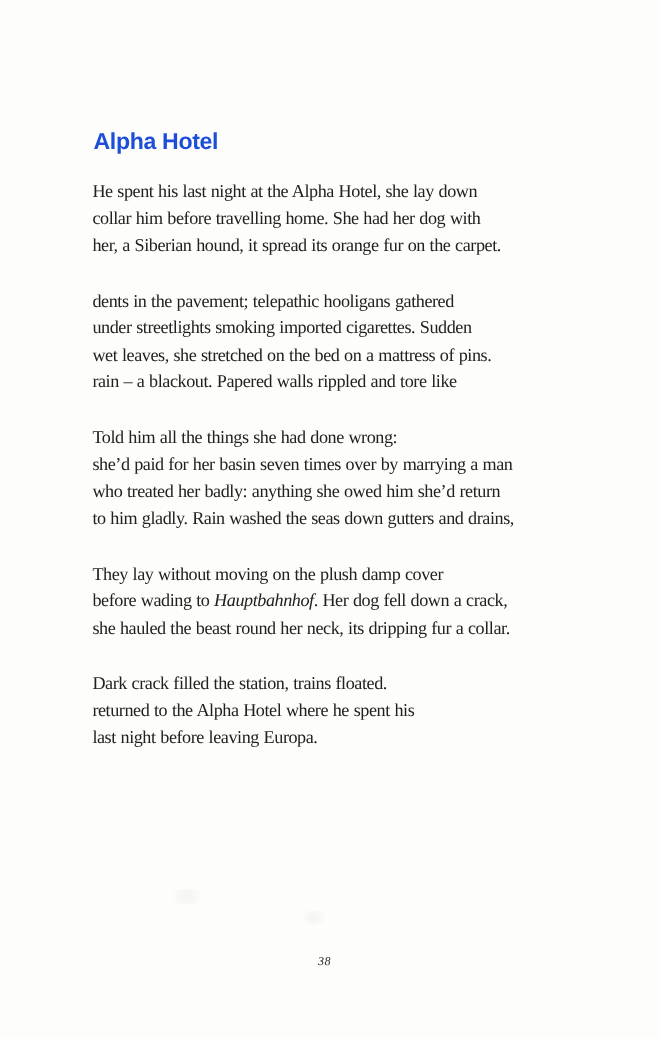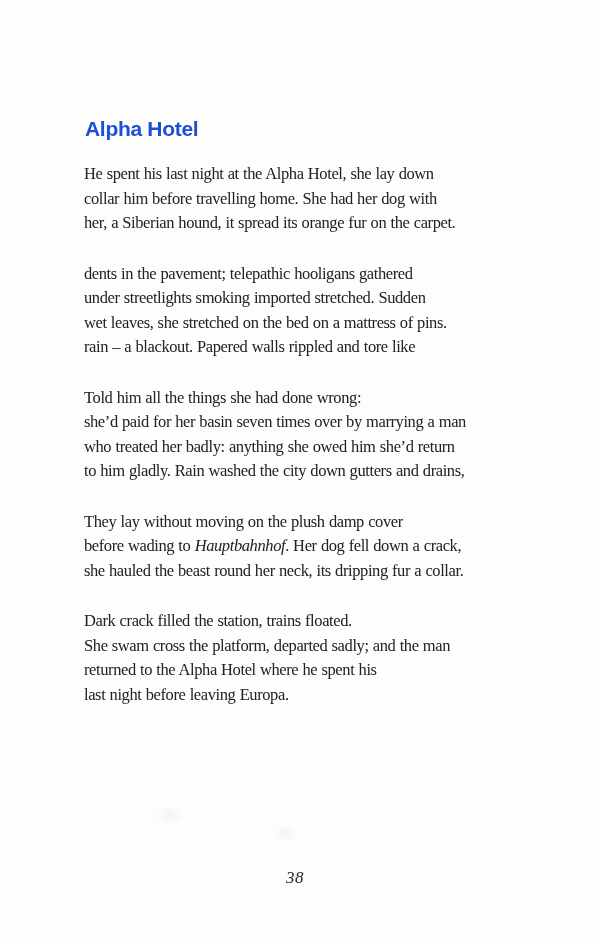--- a/index.html
+++ b/index.html
@@ -42,21 +42,21 @@
   .poem-line {
     white-space: nowrap;
   }
   .page-number {
     position: absolute;
     left: 0;
     top: 868px;
     width: 590px;
     text-align: center;
     font-style: italic;
-    font-size: 17px;
+    font-size: 11px;
     letter-spacing: 0.5px;
     color: #2b2a29;
   }
   .scan-artifact {
     position: absolute;
     border-radius: 50%;
     background: radial-gradient(circle, rgba(120,120,120,0.07) 0%, rgba(120,120,120,0) 70%);
     pointer-events: none;
   }
   .artifact-1 { left: 150px; top: 808px; width: 40px; height: 14px; }
@@ -72,41 +72,40 @@
   <div class="poem">
 
     <div class="stanza">
       <div class="poem-line">He spent his last night at the Alpha Hotel, she lay down</div>
       <div class="poem-line">collar him before travelling home. She had her dog with</div>
       <div class="poem-line">her, a Siberian hound, it spread its orange fur on the carpet.</div>
     </div>
 
     <div class="stanza">
       <div class="poem-line">dents in the pavement; telepathic hooligans gathered</div>
-      <div class="poem-line">under streetlights smoking imported stretched. Sudden</div>
+      <div class="poem-line">under streetlights smoking imported cigarettes. Sudden</div>
       <div class="poem-line">wet leaves, she stretched on the bed on a mattress of pins.</div>
       <div class="poem-line">rain – a blackout. Papered walls rippled and tore like</div>
     </div>
 
     <div class="stanza">
       <div class="poem-line">Told him all the things she had done wrong:</div>
       <div class="poem-line">she’d paid for her basin seven times over by marrying a man</div>
       <div class="poem-line">who treated her badly: anything she owed him she’d return</div>
-      <div class="poem-line">to him gladly. Rain washed the city down gutters and drains,</div>
+      <div class="poem-line">to him gladly. Rain washed the seas down gutters and drains,</div>
     </div>
 
     <div class="stanza">
       <div class="poem-line">They lay without moving on the plush damp cover</div>
       <div class="poem-line">before wading to <i>Hauptbahnhof</i>. Her dog fell down a crack,</div>
       <div class="poem-line">she hauled the beast round her neck, its dripping fur a collar.</div>
     </div>
 
     <div class="stanza">
       <div class="poem-line">Dark crack filled the station, trains floated.</div>
-      <div class="poem-line">She swam cross the platform, departed sadly; and the man</div>
       <div class="poem-line">returned to the Alpha Hotel where he spent his</div>
       <div class="poem-line">last night before leaving Europa.</div>
     </div>
 
   </div>
 
   <div class="page-number">38</div>
 
   <div class="scan-artifact artifact-1"></div>
   <div class="scan-artifact artifact-2"></div>

